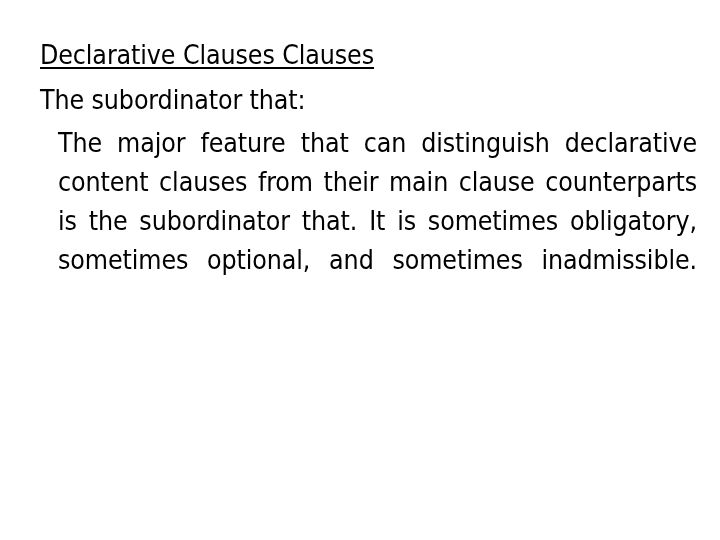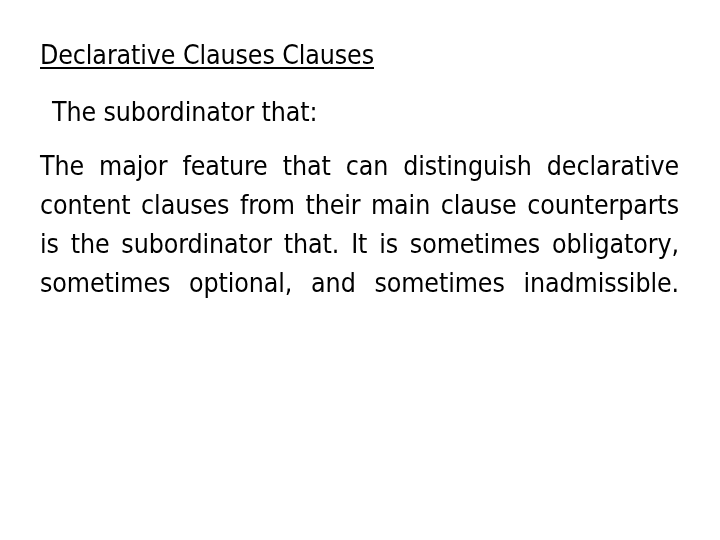--- a/index.html
+++ b/index.html
@@ -45,31 +45,31 @@
     text-underline-offset: 3px;
   }
 
   .sub-heading {
     font-size: 26.5px;
     line-height: 45px;
     color: #000000;
     text-align: left;
     white-space: nowrap;
     letter-spacing: -0.1px;
-    margin: 12px;
+    margin: 0;
   }
 
   .body-paragraph {
     font-size: 26.5px;
     line-height: 39px;
     color: #000000;
     text-align: justify;
     text-justify: inter-word;
     letter-spacing: -0.1px;
-    margin: 0;
+    margin: 18px;
     margin-top: 1px;
     width: 639px;
   }
   
   .body-paragraph::after {
     content: "";
     display: inline-block;
     width: 100%;
   }
 </style>

